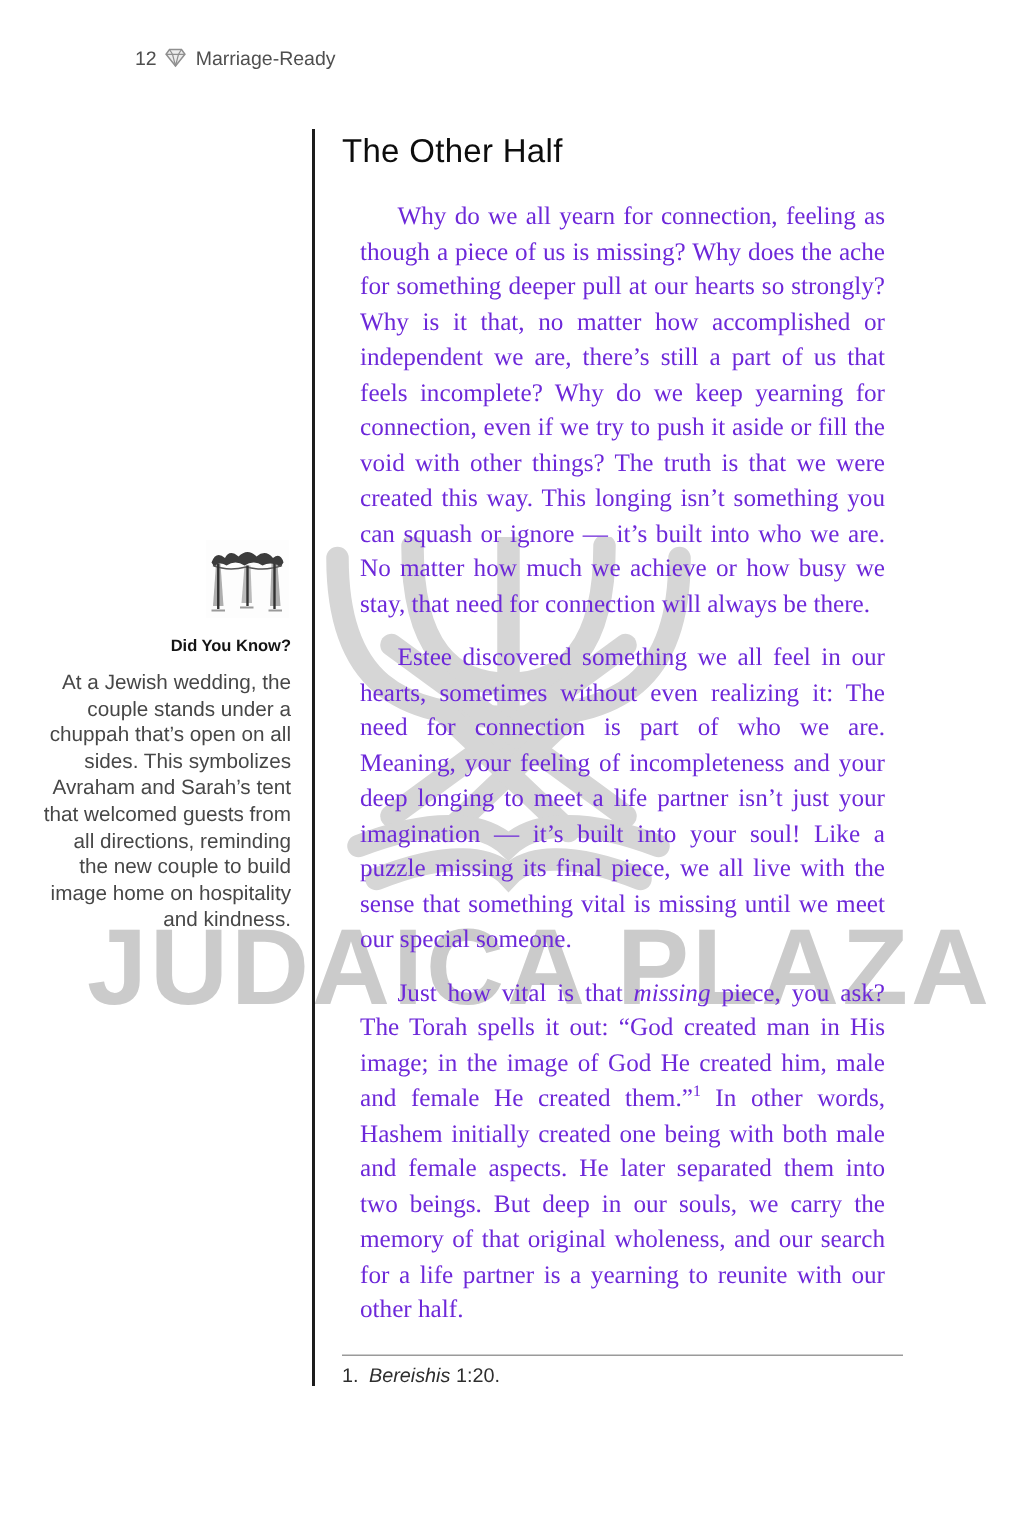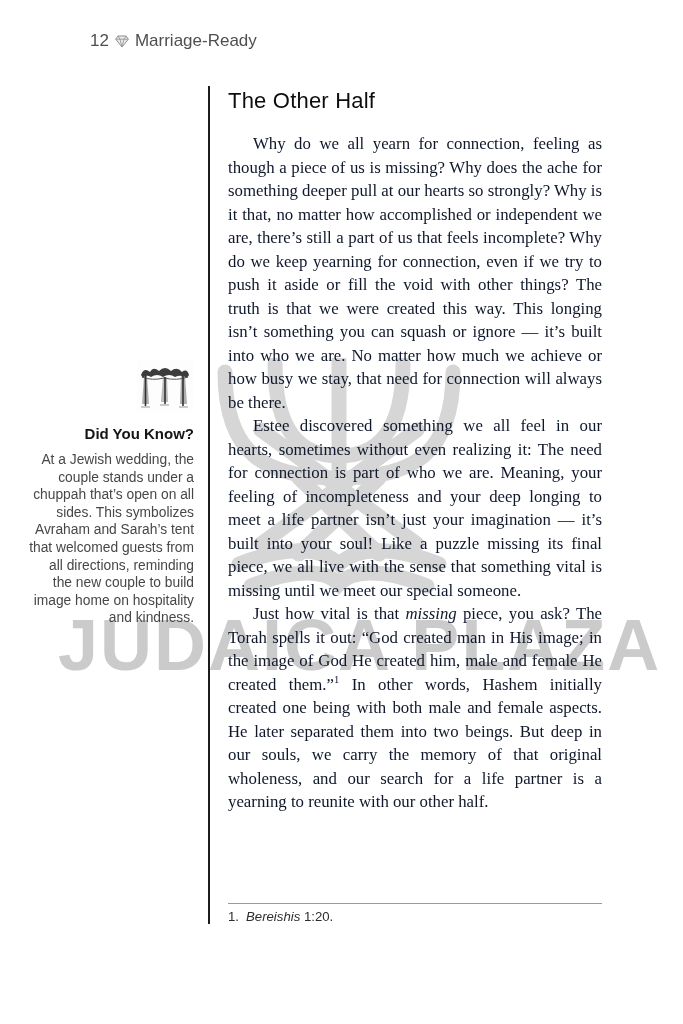--- a/index.html
+++ b/index.html
@@ -21,53 +21,53 @@
     font-family:"Liberation Sans", sans-serif;
     margin-top:20px;
   }
 
   
   .content { position:absolute; inset:0; z-index:1; }
 
   .page-header {
     position:absolute; left:90px; top:31px;
     display:flex; align-items:center; gap:6px;
-    color:#4f4f4f; font-size:17px;
+    color:#4f4f4f; font-size:13px;
   }
   .gem { width:14px; height:13px; display:block; }
 
   .divider {
     position:absolute; left:208px; top:86px;
     width:2px; height:838px; background:#1c1c1c;
   }
 
   .sidebar {
     position:absolute; left:28px; top:360px; width:166px;
     text-align:right;
   }
   .chuppah-wrap { width:56px; height:52px; margin:0 1px 0 auto; }
   .sidebar-heading {
     margin-top:13px;
-    font-size:15px; font-weight:bold; color:#151515;
+    font-size:11px; font-weight:bold; color:#151515;
   }
   .sidebar-body {
     margin-top:9px;
     font-size:13.8px; line-height:17.6px; color:#474747;
   }
 
   .main { position:absolute; left:228px; top:88px; width:374px; }
   .main-heading {
     margin:0 0 18px 0;
     font-size:22px; font-weight:normal; color:#0d0d0d;
     letter-spacing:0.2px;
   }
   .body-para {
-    margin:0;
+    margin:12px;
     font-family:"Liberation Serif", serif;
-    font-size:16.8px; line-height:23.5px; color:#0f172a;
+    font-size:16.8px; line-height:23.5px; color:#6d28d9;
     text-align:justify; text-indent:25px;
   }
   .body-para .ital { font-style:italic; }
   .fn-sup { font-size:10.5px; vertical-align:super; line-height:0; }
 
   .footnote-area { position:absolute; left:228px; top:903px; width:374px; }
   .footnote-rule { border:none; border-top:1.5px solid #9a9a9a; margin:0 0 5px 0; }
   .footnote-text { font-size:13.2px; color:#2e2e2e; }
   .footnote-text .ital { font-style:italic; }
   .fn-marker { margin-right:7px; }

